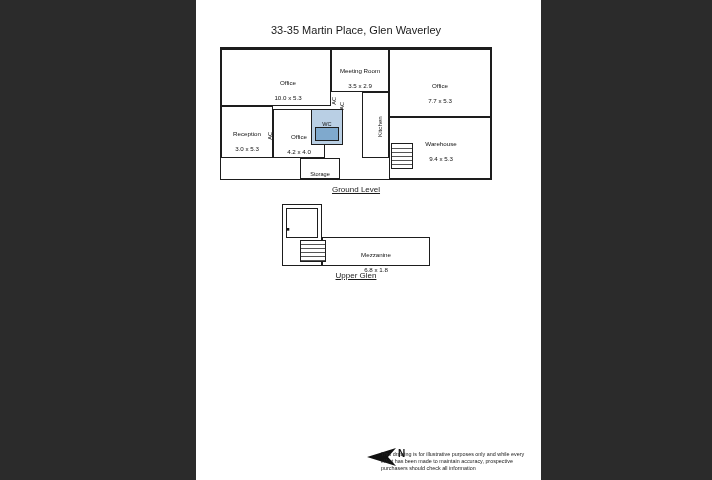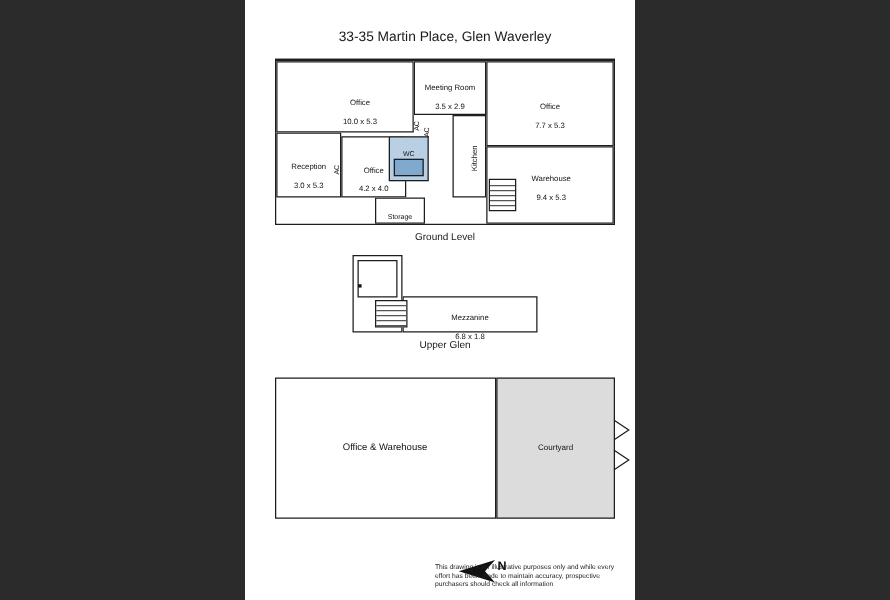--- a/index.html
+++ b/index.html
@@ -16,39 +16,40 @@
   #page {
     position: relative;
     width: 712px;
     height: 480px;
     background: #2b2b2b;
   }
   #sheet {
     position: absolute;
     left: 196px;
     top: 0;
-    width: 312px;
+    width: 345px;
     height: 480px;
     background: #ffffff;
   }
   .ttl {
     position: absolute;
     left: 0;
     top: 24px;
     width: 320px;
     text-align: center;
     font-size: 11px;
     color: #1a1a1a;
     font-weight: normal;
   }
   .caption {
     position: absolute;
     text-align: center;
     font-size: 8px;
     color: #1a1a1a;
+    text-decoration: underline;
   }
   
   .wall {
     position: absolute;
     background: #1d1d1d;
   }
   .room {
     position: absolute;
     background: #ffffff;
     border: 1px solid #1d1d1d;
@@ -234,31 +235,20 @@
       <div class="lbl lbl-sm" style="left:1px; top:22px; width:10px;">■</div>
 
       <div class="lbl" style="left:44px; top:39px; width:100px;">
         <span>Mezzanine</span><br>
         <span>6.8 x 1.8</span>
       </div>
     </div>
 
     <div class="caption" style="left:0; top:271px; width:320px;">Upper Glen</div>
 
-    <div class="blk" style="left:24px; top:302px; width:272px; height:113px;">
-      <div class="room" style="left:0; top:0; width:177px; height:113px; border-width:1.5px;"></div>
-      <div class="room" style="left:177px; top:0; width:95px; height:113px; background:#dcdcdc; border-width:1.5px;"></div>
-      <div class="lbl" style="left:28px; top:52px; width:120px; font-size:7.6px;">Office &amp; Warehouse</div>
-      <div class="lbl" style="left:177px; top:53px; width:95px; font-size:6.4px;">Courtyard</div>
-
-      <svg width="22" height="46" style="position:absolute; left:271px; top:33px;">
-        <path d="M0 1 L12 9 L0 17" fill="none" stroke="#1d1d1d" stroke-width="1"></path>
-        <path d="M0 25 L12 33 L0 41" fill="none" stroke="#1d1d1d" stroke-width="1"></path>
-      </svg>
-    </div>
 
     <div class="northwrap" style="left:170px; bottom:10px;">
       <svg width="36" height="22" style="position:absolute; left:0; top:2px;">
         <path d="M1 11 L30 2 L22 11 L30 20 Z" fill="#111111"></path>
       </svg>
       <div class="north-n">N</div>
     </div>
 
     <div class="disclaimer">This drawing is for illustrative purposes only and while every effort has been made to maintain accuracy, prospective purchasers should check all information</div>
 

